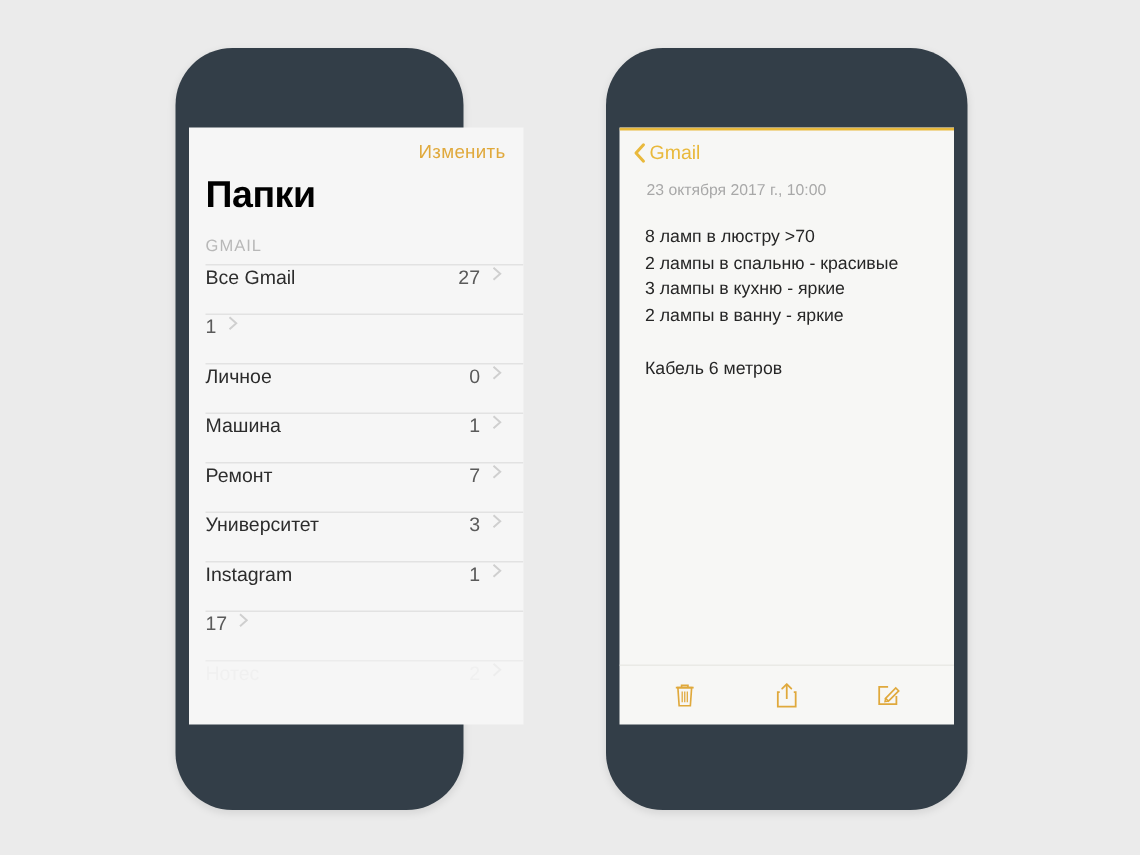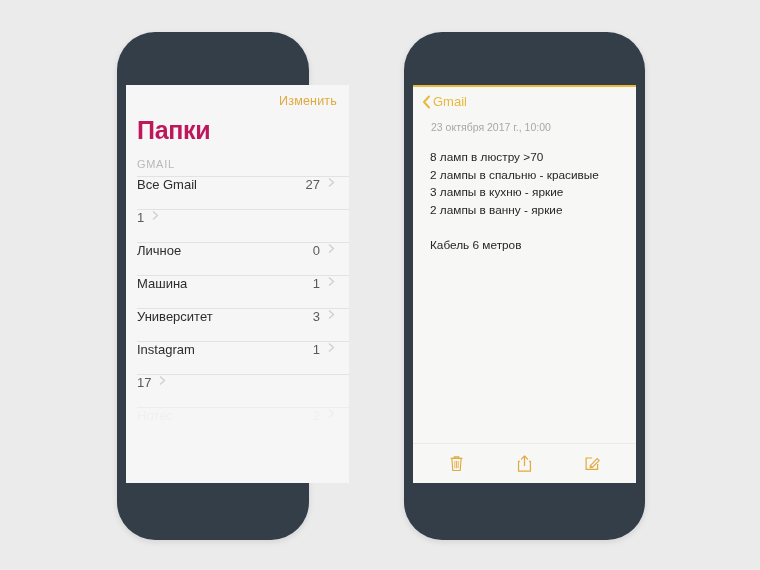--- a/index.html
+++ b/index.html
@@ -53,21 +53,21 @@
     color: #e0a93c;
     letter-spacing: 0.2px;
     cursor: pointer;
   }
   .page-title {
     position: absolute;
     left: 11px;
     top: 31px;
     font-size: 25px;
     font-weight: bold;
-    color: #be185d;
+    color: #000000;
     letter-spacing: -0.3px;
   }
   .section-head {
     position: absolute;
     left: 11px;
     top: 73px;
     font-size: 11px;
     color: #b8b8b8;
     letter-spacing: 0.7px;
   }
@@ -213,20 +213,29 @@
       <div class="folder-row">
         <span class="folder-name">Машина</span>
         <span class="folder-count">1</span>
         <span class="chev">
             <svg viewBox="0 0 11 11">
               <path d="M3 1.5 L7.5 5.5 L3 9.5" fill="none" stroke="#cfcfcf" stroke-width="1.3"></path>
             </svg>
           </span>
       </div>
 
+      <div class="folder-row">
+        <span class="folder-name">Ремонт</span>
+        <span class="folder-count">7</span>
+        <span class="chev">
+            <svg viewBox="0 0 11 11">
+              <path d="M3 1.5 L7.5 5.5 L3 9.5" fill="none" stroke="#cfcfcf" stroke-width="1.3"></path>
+            </svg>
+          </span>
+      </div>
 
       <div class="folder-row">
         <span class="folder-name">Университет</span>
         <span class="folder-count">3</span>
         <span class="chev">
             <svg viewBox="0 0 11 11">
               <path d="M3 1.5 L7.5 5.5 L3 9.5" fill="none" stroke="#cfcfcf" stroke-width="1.3"></path>
             </svg>
           </span>
       </div>

